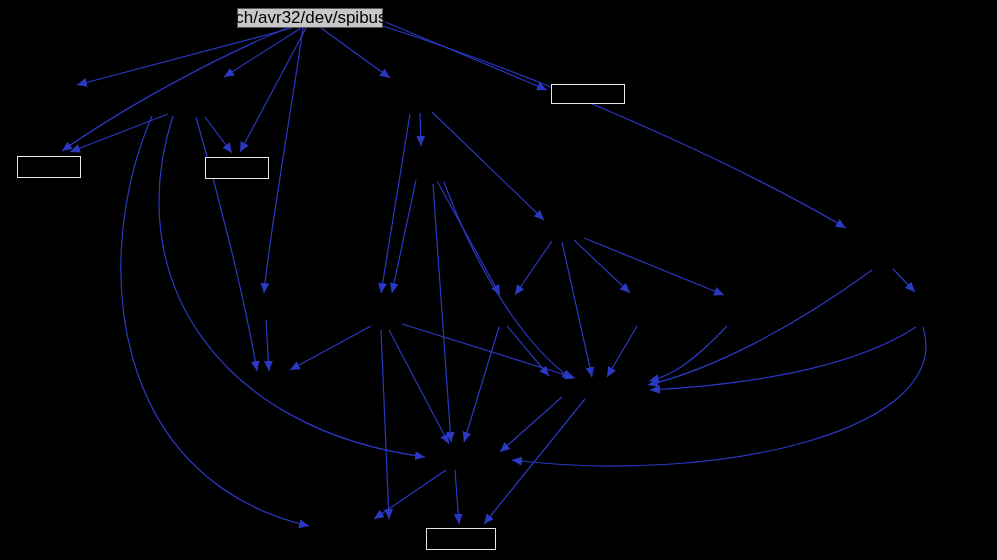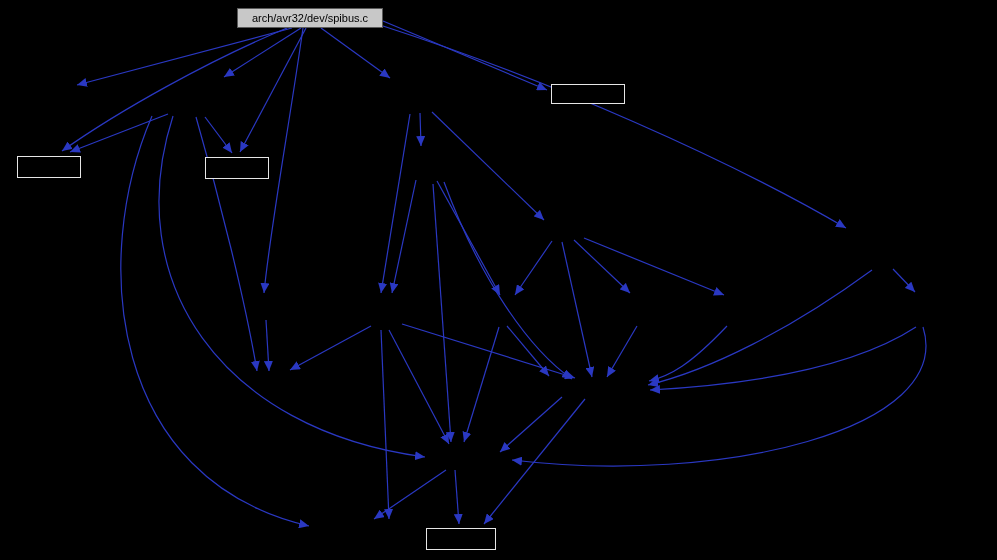--- a/index.html
+++ b/index.html
@@ -27,21 +27,21 @@
   }
   .arrowhead-shape {
     fill: var(--edge, #2a38c2);
   }
   .main-node {
     position: absolute;
     box-sizing: border-box;
     background: var(--main-fill, #c8c8c8);
     color: var(--main-text, #000);
     border: 1px solid var(--main-border, #2a2a2a);
-    font-size: 11px;
+    font-size: 17px;
     line-height: 18px;
     text-align: right;
     white-space: nowrap;
     display: flex;
     align-items: center;
     justify-content: center;
   }
   .empty-node {
     position: absolute;
     box-sizing: border-box;

